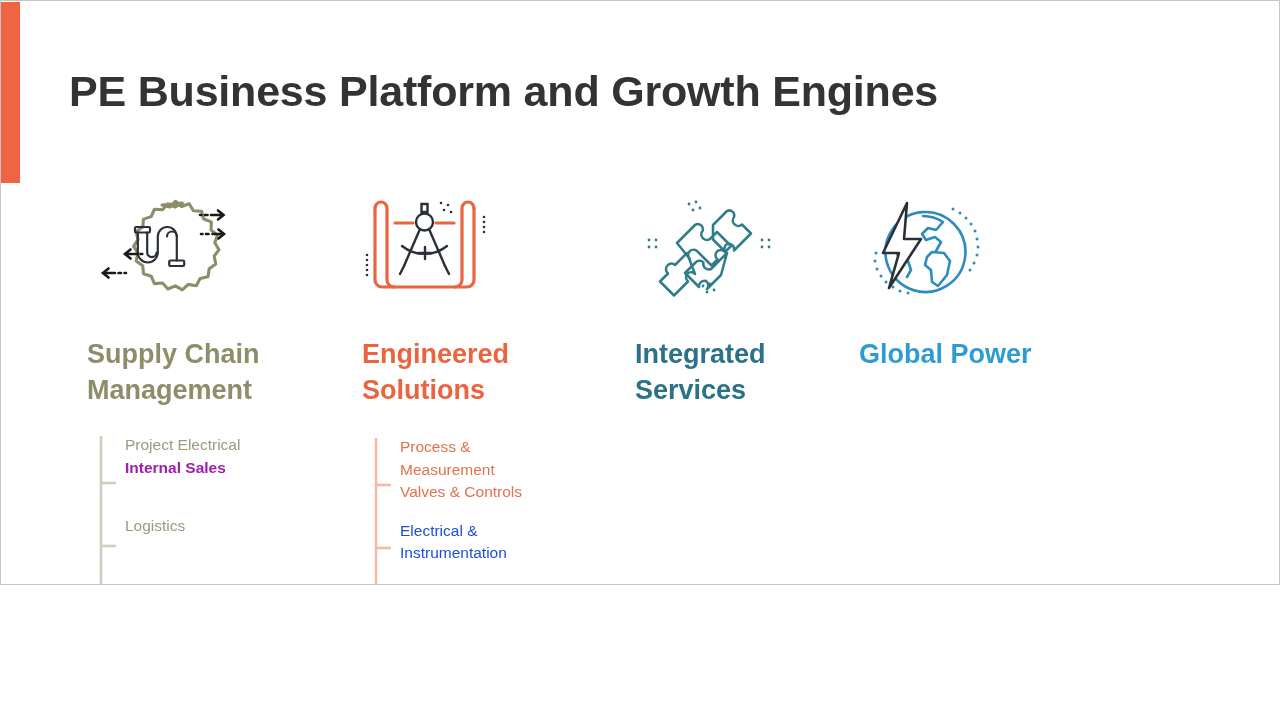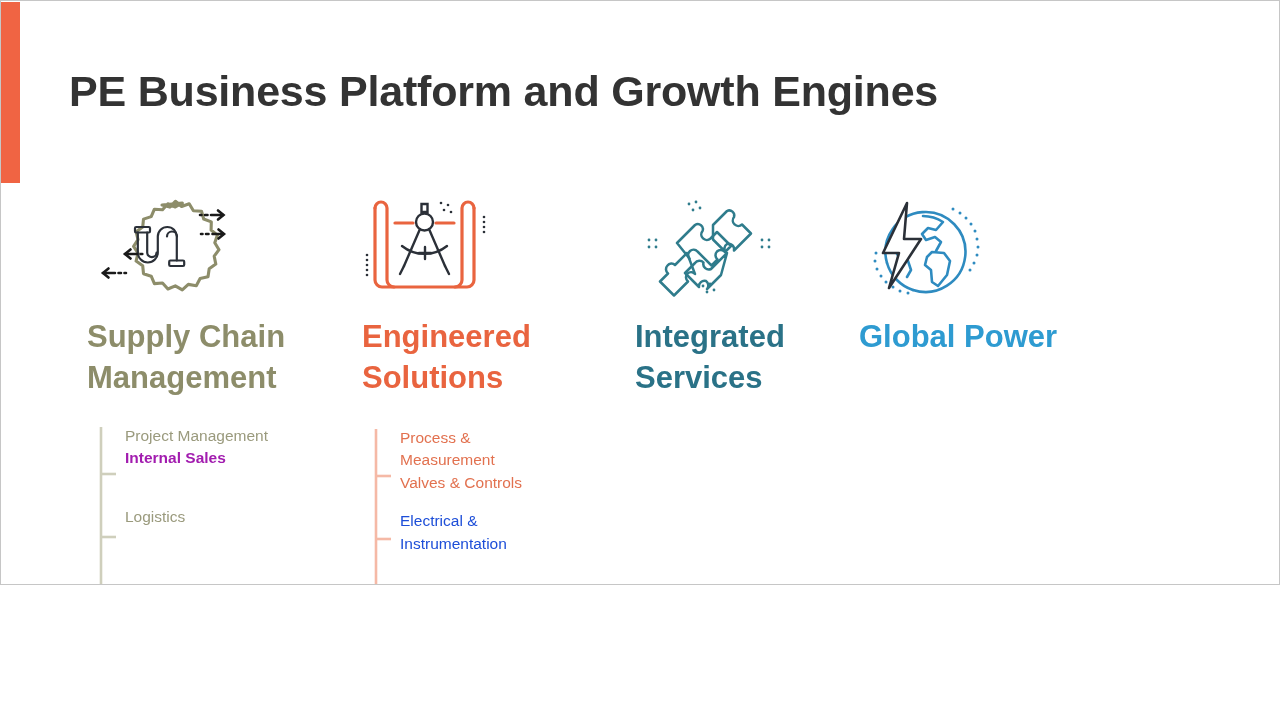--- a/index.html
+++ b/index.html
@@ -56,22 +56,22 @@
   #col-3 { left: 858px; width: 250px; }
 
   .icon-wrap {
     position: relative;
     height: 112px;
     width: 150px;
   }
   #col-3 .icon-wrap { width: 130px; }
 
   .col-heading {
-    margin-top: 14px;
-    font-size: 31px;
+    margin-top: 34px;
+    font-size: 27px;
     font-weight: bold;
     line-height: 1.32;
     white-space: pre-line;
   }
 
   
   .sublist {
     position: relative;
     margin-top: 26px;
     padding-left: 38px;
@@ -157,21 +157,21 @@
       </svg>
     </div>
     <div class="col-heading" style="color:#8d8d6a">Supply Chain
 Management</div>
     <div class="sublist">
       <svg class="bracket" height="176" width="22" viewBox="0 0 22 176">
         <path d="M6 2 v168 a4 4 0 0 0 4 4 h10" fill="none" stroke="#cfcfbc" stroke-width="2.6"></path>
         <path d="M6 49 h15" fill="none" stroke="#cfcfbc" stroke-width="2.6"></path>
         <path d="M6 112 h15" fill="none" stroke="#cfcfbc" stroke-width="2.6"></path>
       </svg>
-      <div class="subitem" style="color:#9a9a7d; margin-top:0px;">Project Management</div>
+      <div class="subitem" style="color:#9a9a7d; margin-top:0px;">Project Electrical</div>
       <div class="subitem" style="color:#a21caf; font-weight:bold;">Internal Sales</div>
       <div class="subitem" style="color:#9a9a7d; margin-top:36px;">Logistics</div>
     </div>
   </div>
 
   <div class="column" id="col-1">
     <div class="icon-wrap">
       <svg width="150" height="112" viewBox="0 0 150 112">
 
         <g fill="none" stroke="#e9643f" stroke-width="3.2" stroke-linecap="round" stroke-linejoin="round">

